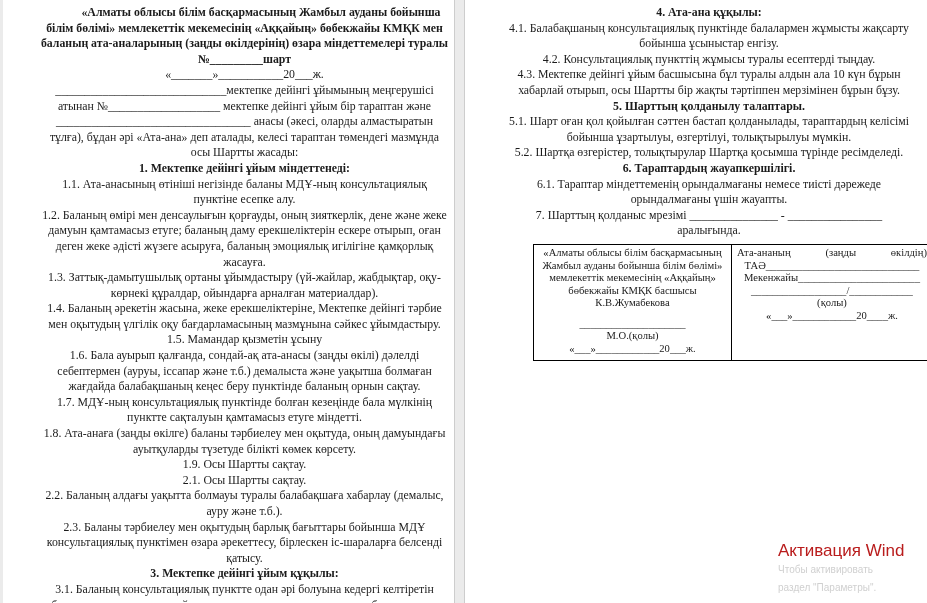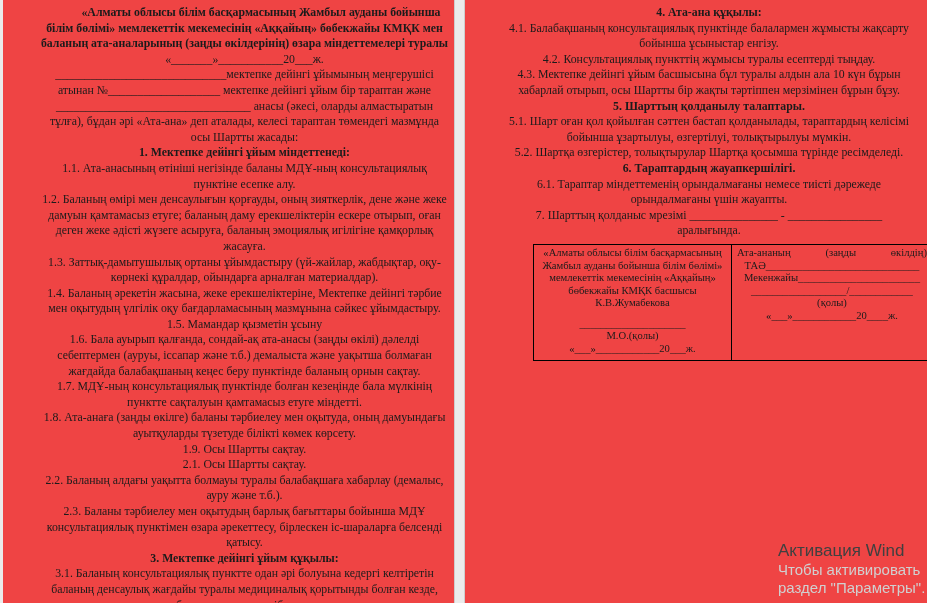--- a/index.html
+++ b/index.html
@@ -2,21 +2,21 @@
 <html><head>
 <meta charset="utf-8">
 <style>
   html,body{margin:0;padding:0;}
   body{
     width:927px;height:603px;overflow:hidden;position:relative;
     background:#ebebeb;
     font-family:"Liberation Serif","DejaVu Serif",serif;
     color:#1b1b1b;
   }
-  .page{position:absolute;top:0;height:603px;background:#ef4444;}
+  .page{position:absolute;top:0;height:603px;background:#ffffff;}
   .page-left{left:3px;width:451px;border-right:1px solid #cdcdcd;}
   .page-right{left:464px;width:463px;border-left:1px solid #cdcdcd;}
   .col p{margin:0;text-align:center;}
   .colL{position:absolute;left:37px;top:5px;width:409px;
         font-size:11.8px;line-height:15.6px;text-align:justify;}
   .colR{position:absolute;left:40px;top:5px;width:408px;
         font-size:11.8px;line-height:15.6px;text-align:left;}
   .b{font-weight:bold;}
   .title{text-indent:33px;}
   .sp{
@@ -28,29 +28,30 @@
   .sig{border-collapse:collapse;table-layout:fixed;width:377px;margin:5px 0 0 28px;}
   .sig td{border:1px solid #000;vertical-align:top;padding:2px 5px 4px 5px;
           font-size:10.6px;line-height:12.6px;}
   .cellL{width:187px;}
   .cellR{width:190px;}
   .sig p{margin:0;}
   .gap{height:8px;}
   .jlast{text-align:justify;text-align-last:justify;}
   .watermark{position:absolute;left:778px;top:540px;white-space:nowrap;
              font-family:"Liberation Sans","DejaVu Sans",sans-serif;}
-  .wm1{font-size:17px;line-height:21px;color:#404040;}
-  .wm2{font-size:15px;line-height:18px;color:#d0d0d0;}
+  .wm1{font-size:17px;line-height:21px;color:#b91c1c;}
+  .wm2{font-size:10px;line-height:18px;color:#d0d0d0;}
 </style>
 </head>
 <body>
 
 <div class="page page-left">
   <div class="col colL">
     <p class="b title">«Алматы облысы білім басқармасының Жамбыл ауданы бойынша білім бөлімі» мемлекеттік мекемесінің «Аққайың» бөбекжайы КМҚК мен баланың ата-аналарының (заңды өкілдерінің) өзара міндеттемелері туралы</p>
+    <p class="b">№_________шарт</p>
     <p>«_______»___________20___ж.</p>
     <p>_____________________________мектепке дейінгі ұйымының меңгерушісі атынан №___________________ мектепке дейінгі ұйым бір тараптан және _________________________________ анасы (әкесі, оларды алмастыратын тұлға), бұдан әрі «Ата-ана» деп аталады, келесі тараптан төмендегі мазмұнда осы Шартты жасады:</p>
 
     <p class="b">1. Мектепке дейінгі ұйым міндеттенеді:</p>
     <p>1.1. Ата-анасының өтініші негізінде баланы МДҰ-ның консультациялық пунктіне есепке алу.</p>
     <p>1.2. Баланың өмірі мен денсаулығын қорғауды, оның зияткерлік, дене және жеке дамуын қамтамасыз етуге; баланың даму ерекшеліктерін ескере отырып, оған деген жеке әдісті жүзеге асыруға, баланың эмоциялық игілігіне қамқорлық жасауға.</p>
     <p>1.3. Заттық-дамытушылық ортаны ұйымдастыру (үй-жайлар, жабдықтар, оқу-көрнекі құралдар, ойындарға арналған материалдар).</p>
     <p>1.4. Баланың әрекетін жасына, жеке ерекшеліктеріне, Мектепке дейінгі тәрбие мен оқытудың үлгілік оқу бағдарламасының мазмұнына сәйкес ұйымдастыру.</p>
     <p>1.5. Мамандар қызметін ұсыну</p>
     <p>1.6. Бала ауырып қалғанда, сондай-ақ ата-анасы (заңды өкілі) дәлелді себептермен (ауруы, іссапар және т.б.) демалыста және уақытша болмаған жағдайда балабақшаның кеңес беру пунктінде баланың орнын сақтау.</p>

